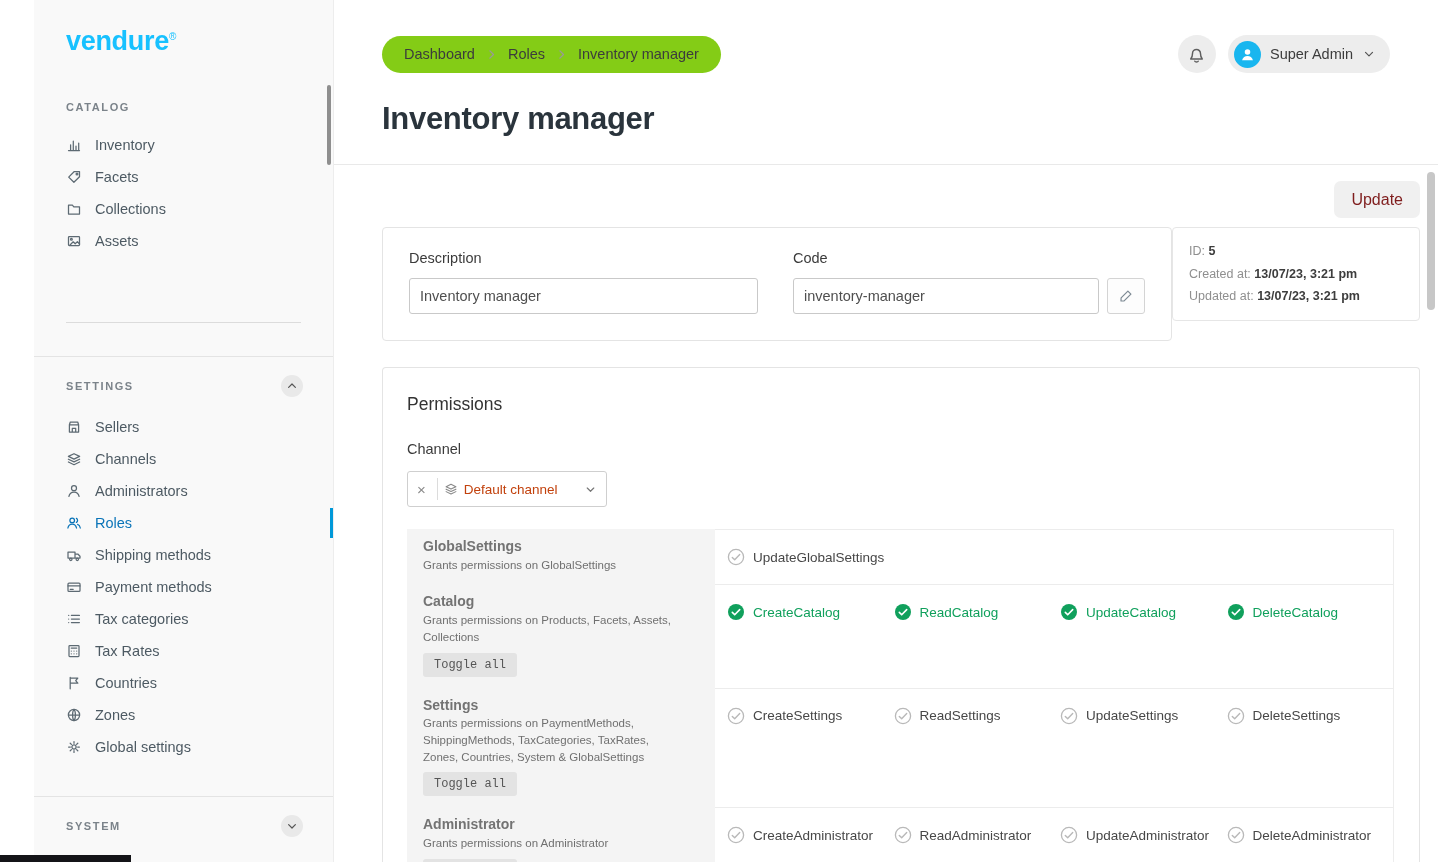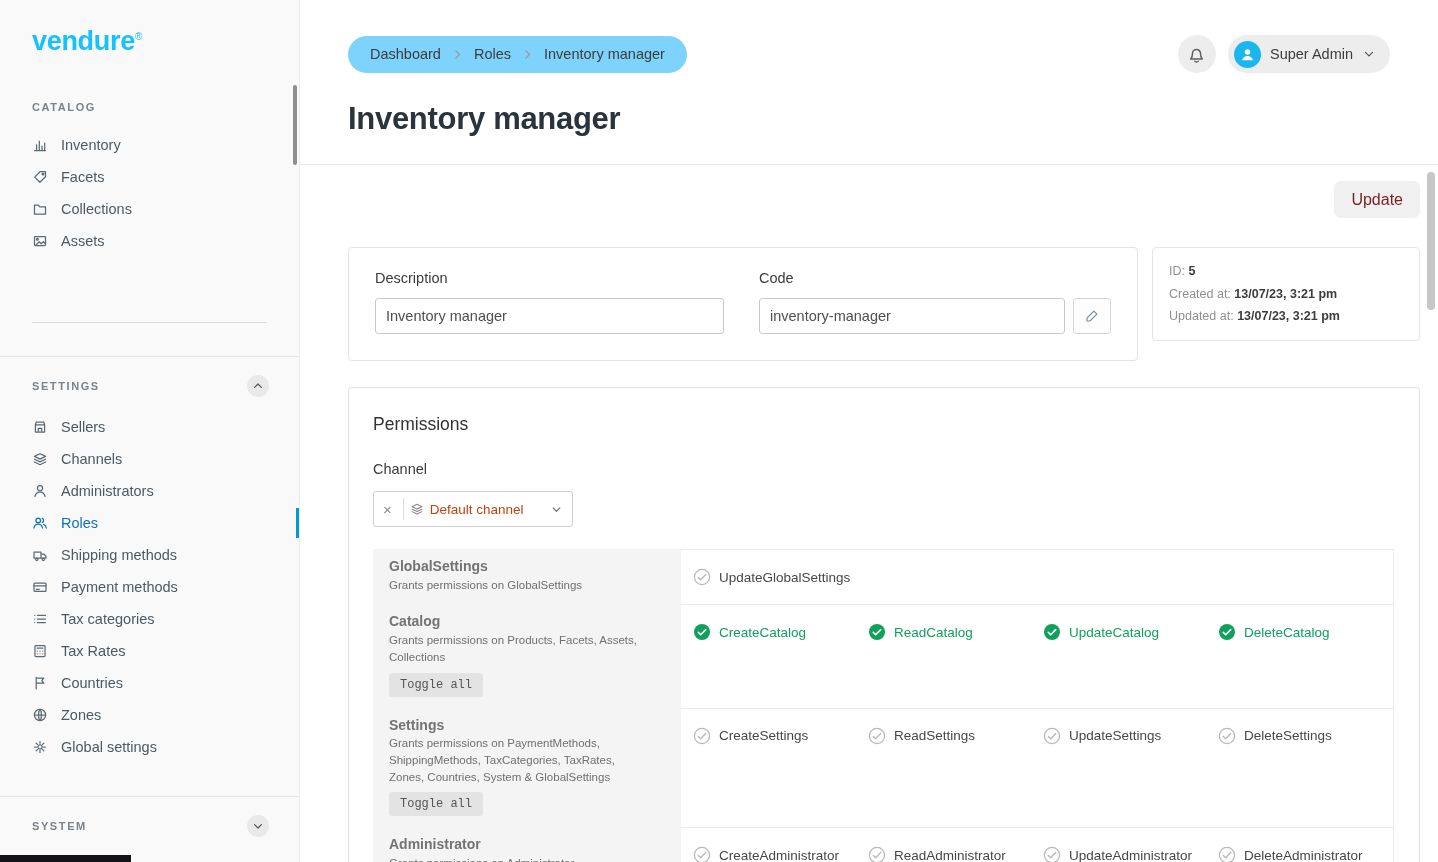--- a/index.html
+++ b/index.html
@@ -1,18 +1,18 @@
 <!DOCTYPE html>
 <html style="--brand: #17c1ff; --blue: #0a74b8; --blue-bar: #0098d8; --green: #10a05c;"><head>
 <meta charset="utf-8">
 <style>
   * { box-sizing: border-box; margin: 0; padding: 0; }
   html, body { width: 1438px; height: 862px; overflow: hidden; }
   body { font-family: "Liberation Sans", "DejaVu Sans", sans-serif; background: #fff; color: #333; position: relative; }
-  .app { display: flex; width: 1438px; height: 862px; }
+  .app { display: flex; width: 1438px; height: 862px; padding-left: 34px; }
 
   
   .sidebar { width: 300px; min-width: 300px; background: #f9f9f9; border-right: 1px solid #ededed; position: relative; overflow: hidden; }
   .logo { padding: 26px 0 0 32px; font-size: 27px; font-weight: 700; color: var(--brand); letter-spacing: -0.3px; }
   .logo sup { font-size: 10px; font-weight: 400; vertical-align: super; }
   .nav-heading { display: flex; align-items: center; justify-content: space-between; padding: 18px 30px 14px 32px; }
   .nav-section.first .nav-heading { padding: 44px 30px 16px 32px; }
   .nav-heading-label { font-size: 11px; letter-spacing: 1.6px; color: #7b838a; font-weight: 700; }
   .chev-btn { width: 22px; height: 22px; border-radius: 50%; border: none; background: #e9e9e9; display: flex; align-items: center; justify-content: center; color: #555; cursor: pointer; }
   .nav-item { position: relative; display: flex; align-items: center; gap: 13px; height: 32px; padding: 0 32px; font-size: 14.5px; color: #4d5a63; cursor: pointer; }
@@ -21,36 +21,36 @@
   .nav-item.active .nav-icon { color: var(--blue); }
   .nav-item.active::after { content: ""; position: absolute; right: 0; top: 1px; bottom: 1px; width: 3px; background: var(--blue-bar); }
   .nav-hr { border-top: 1px solid #dcdcdc; margin: 65px 32px 0; }
   .nav-section.bordered { border-top: 1px solid #e4e4e4; margin-top: 33px; }
   .nav-section-system { margin-top: 23px; }
   .sidebar-thumb { position: absolute; top: 85px; right: 2px; width: 4px; height: 80px; background: #8f8f8f; border-radius: 2px; }
 
   
   .main { flex: 1; display: flex; flex-direction: column; background: #fff; min-width: 0; }
   .topbar { display: flex; align-items: center; justify-content: space-between; padding: 35px 48px 0; }
-  .breadcrumb { display: flex; align-items: center; gap: 10px; background: #7dd3fc; border-radius: 19px; height: 37px; padding: 0 22px; font-size: 14.5px; color: #3c3c3c; }
+  .breadcrumb { display: flex; align-items: center; gap: 10px; background: #84cc16; border-radius: 19px; height: 37px; padding: 0 22px; font-size: 14.5px; color: #3c3c3c; }
   .crumb { white-space: nowrap; cursor: pointer; }
   .crumb-sep { display: flex; color: #999; }
   .top-actions { display: flex; align-items: center; gap: 12px; }
   .bell-btn { width: 38px; height: 38px; border-radius: 50%; background: #ededed; border: none; display: flex; align-items: center; justify-content: center; color: #5f5f5f; cursor: pointer; }
   .user-pill { display: flex; align-items: center; gap: 9px; background: #ededed; border: none; border-radius: 19px; height: 38px; padding: 0 14px 0 6px; font-size: 14.5px; color: #3c3c3c; cursor: pointer; font-family: Liberation Sans, sans-serif; }
   .avatar { width: 27px; height: 27px; border-radius: 50%; background: #19b6ef; display: flex; align-items: center; justify-content: center; }
   .caret { color: #555; display: flex; }
 
   .page-title { font-size: 31px; font-weight: 700; color: #2a343c; margin: 28px 48px 0; letter-spacing: -0.3px; }
   .main-divider { border-bottom: 1px solid #e9e9e9; margin-top: 27px; }
 
   
   .content { position: relative; flex: 1; overflow: hidden; padding: 16px 18px 0 48px; }
   .update-btn { position: absolute; top: 16px; right: 18px; background: #f0f0f0; border: none; border-radius: 7px; color: #7f1d1d; font-size: 16px; padding: 0 17px; height: 37px; font-family: inherit; }
-  .row1 { display: flex; justify-content: space-between; align-items: flex-start; margin-top: 66px; }
+  .row1 { display: flex; justify-content: space-between; align-items: flex-start; margin-top: 46px; }
   .form-card { width: 790px; border: 1px solid #e4e4e4; border-radius: 4px; padding: 22px 26px 26px; display: flex; gap: 35px; background: #fff; }
   .field-desc { width: 353px; }
   .field-code { flex: 1; }
   .field label { display: block; font-size: 14.5px; color: #3b3b3b; margin-bottom: 12px; }
   .text-input { height: 36px; border: 1px solid #c9c9c9; border-radius: 3px; padding: 0 10px; font-size: 14.5px; color: #4f4f4f; font-family: inherit; width: 100%; background: #fff; }
   .code-row { display: flex; gap: 8px; align-items: center; }
   .code-row .text-input { width: 306px; }
   .edit-btn { width: 38px; height: 36px; border: 1px solid #d4d4d4; border-radius: 3px; background: #fdfdfd; display: flex; align-items: center; justify-content: center; cursor: pointer; color: #7d8a94; }
   .meta-card { width: 268px; border: 1px solid #e6e6e6; border-radius: 4px; padding: 12px 16px; font-size: 12.5px; color: #8f8f8f; line-height: 1.8; background: #fff; }
   .meta-card b { color: #3d3d3d; font-weight: 700; }

